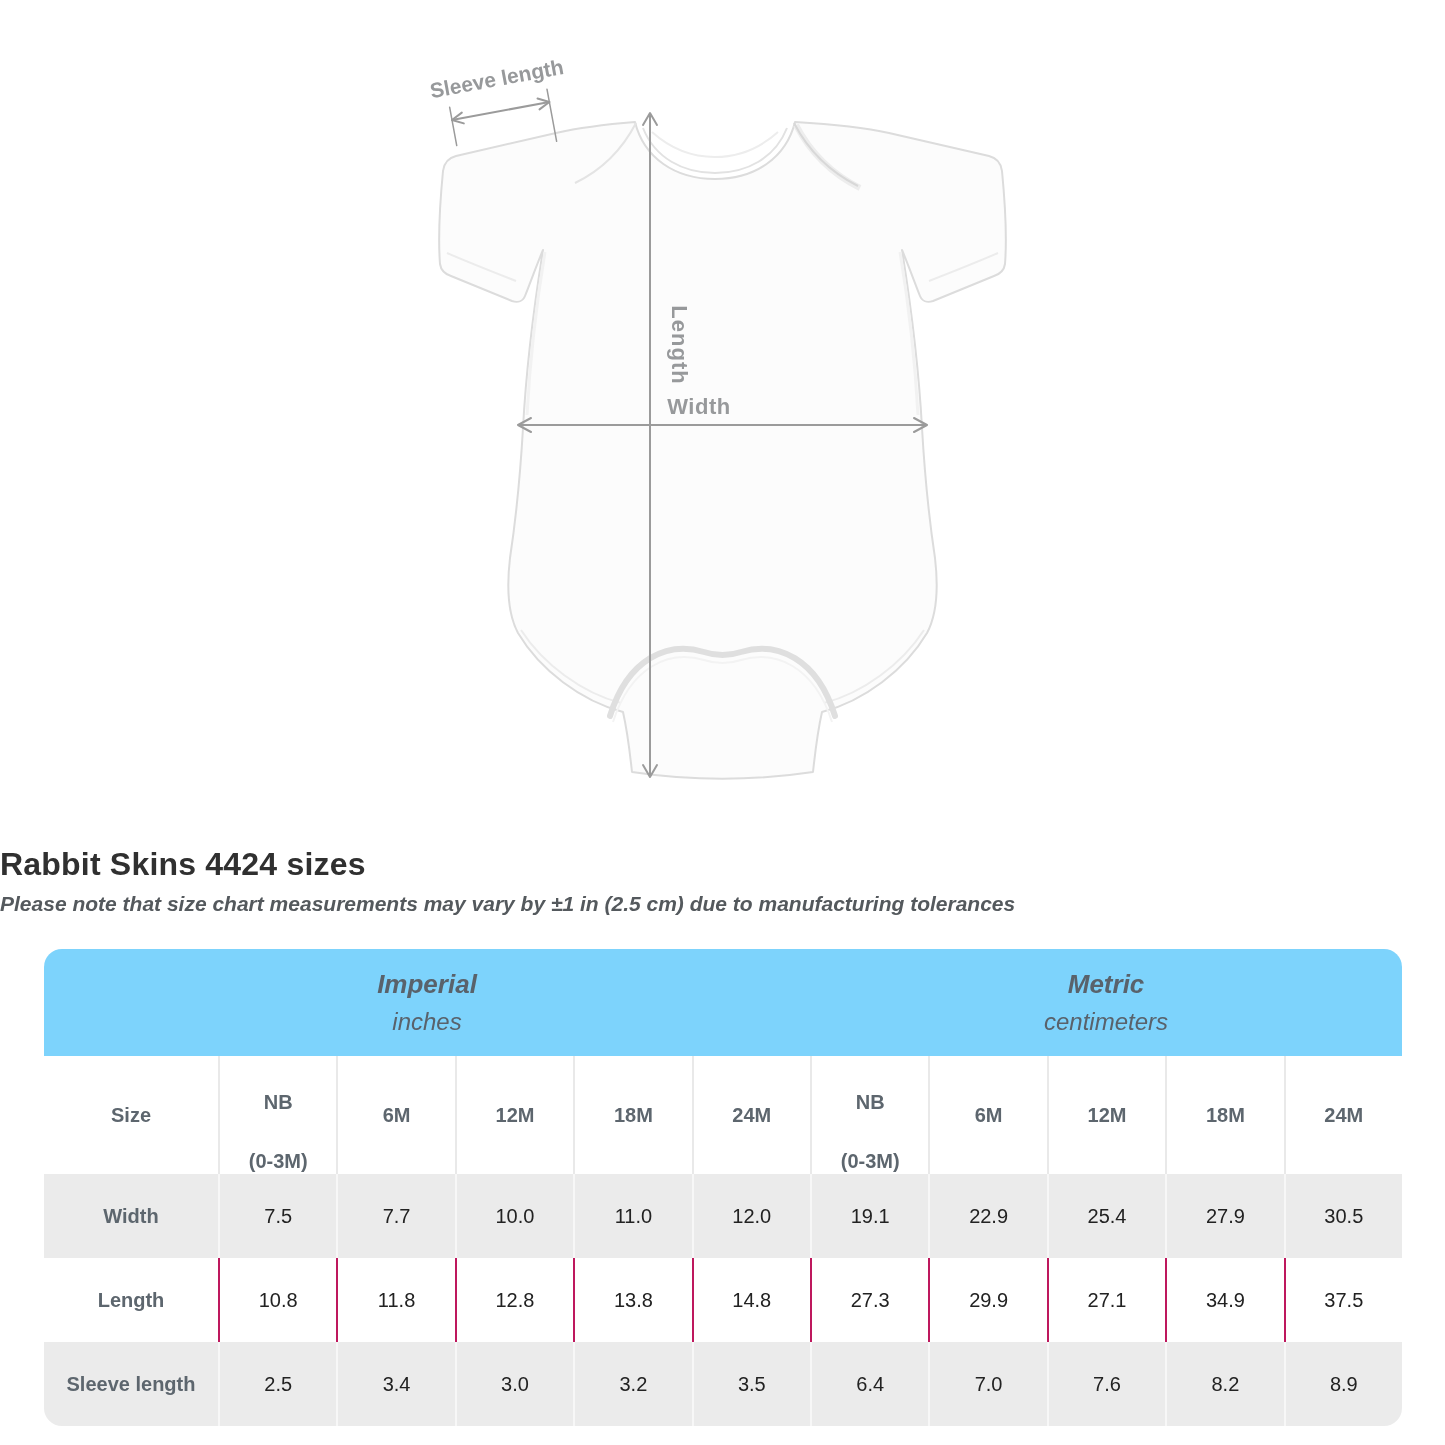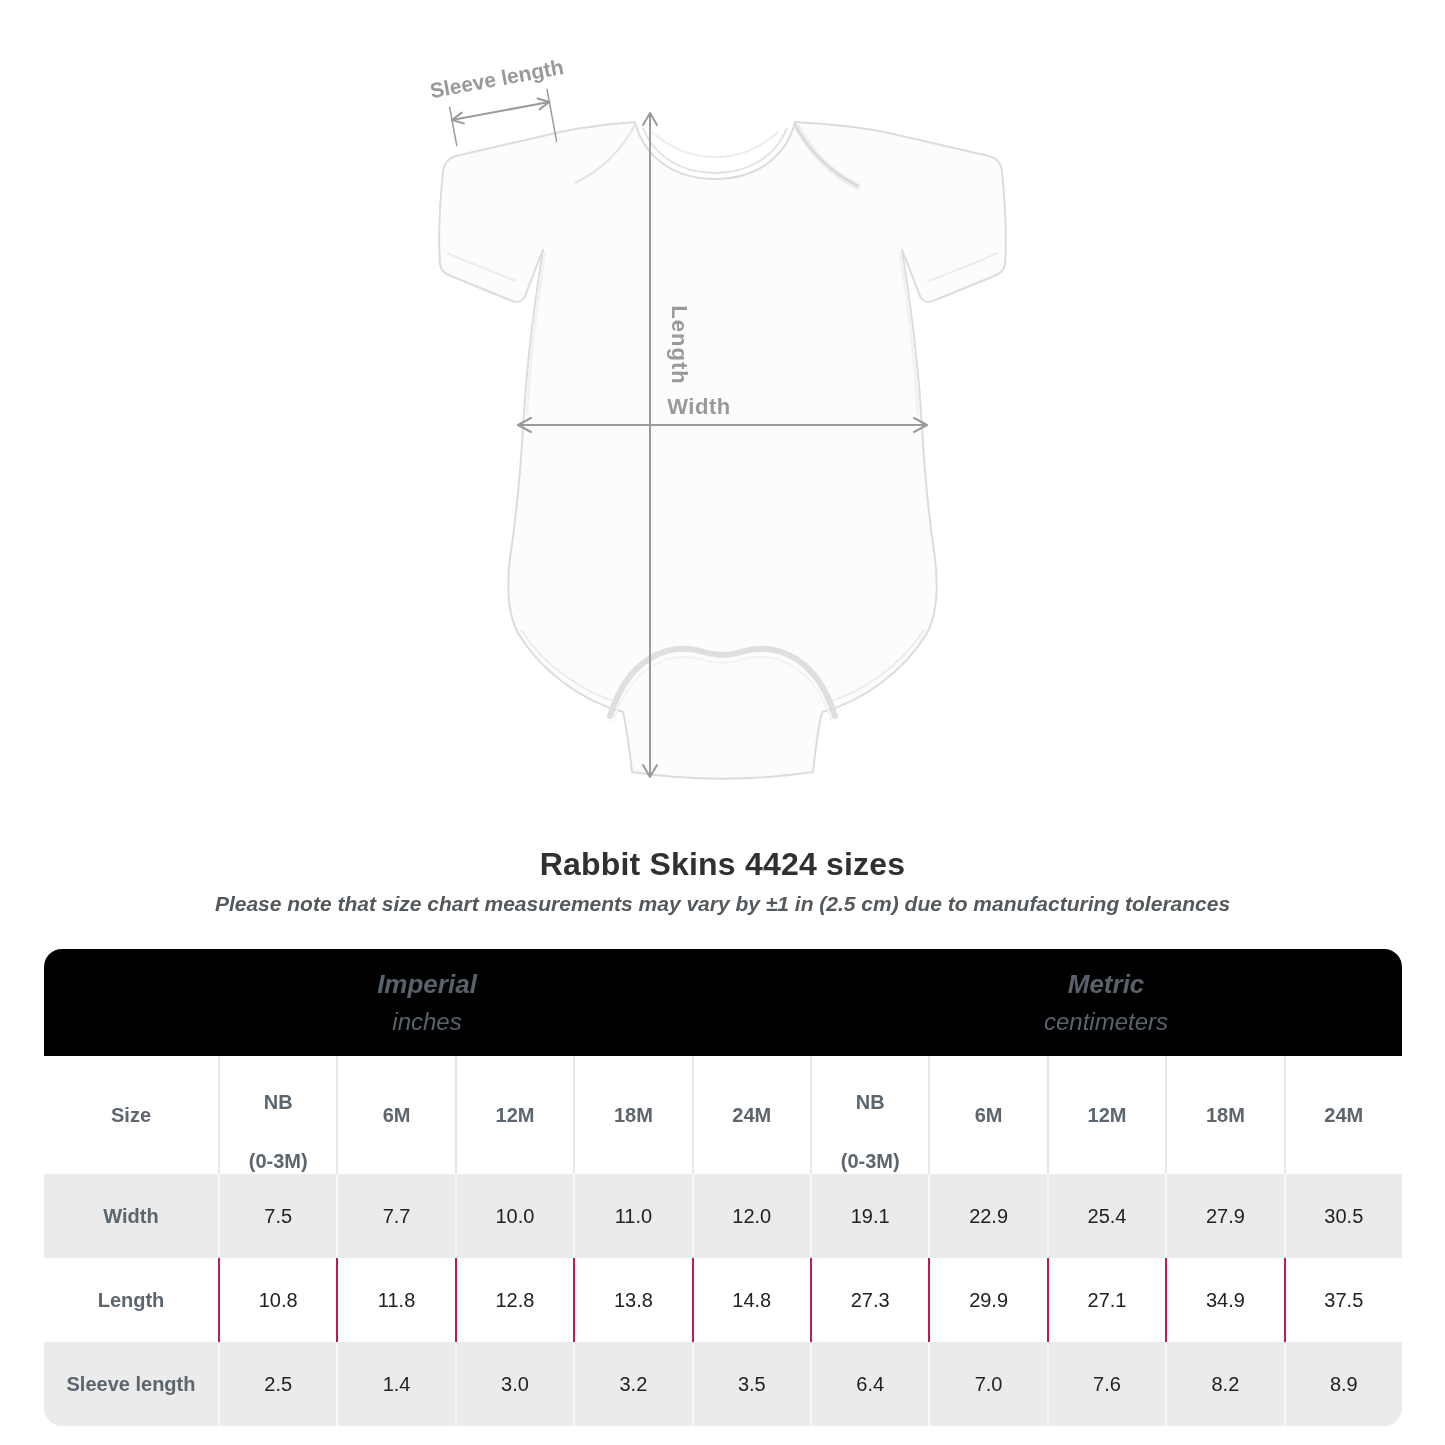--- a/index.html
+++ b/index.html
@@ -16,21 +16,21 @@
   
   .diagram { position: relative; width: 1445px; height: 832px; }
   .diagram svg { position: absolute; left: 0; top: 0; }
   .ann-text {
     fill: #97999b;
     font-family: "Liberation Sans", sans-serif;
     font-weight: bold;
   }
 
   
-  .heading { text-align: center; }
+  .heading { }
   .title {
     margin: 14px 0 0 0;
     font-size: 32px;
     font-weight: bold;
     color: #303030;
     letter-spacing: 0.2px;
   }
   .subtitle {
     margin: 9px 0 0 0;
     font-size: 21px;
@@ -52,21 +52,21 @@
     width: 1358px;
   }
   col.c-size { width: 174px; }
   col.c-data { width: 118.4px; }
   td {
     text-align: center;
     vertical-align: middle;
     font-size: 20px;
     padding: 0;
   }
-  tr.band td { height: 107px; background: #000000; }
+  tr.band td { height: 107px; background: #7dd3fc; }
   .gh-label { font-size: 26px; font-weight: bold; font-style: italic; color: #59626b; }
   .gh-unit  { font-size: 24px; font-style: italic; color: #59626b; margin-top: 8px; }
 
   tr.cols td { height: 85px; background: #ffffff; font-weight: bold; color: #5d666e; }
   tr.cols td + td { border-left: 2px solid #e9e9e9; }
   .nb div { line-height: 1.25; margin-top: 34px; }
 
   tr.data td { height: 84px; color: #222222; }
   tr.row-white td { background: #ffffff; }
   tr.row-white td + td { border-left: 2px solid #be185d; }
@@ -238,21 +238,21 @@
         <td>27.3</td>
         <td>29.9</td>
         <td>27.1</td>
         <td>34.9</td>
         <td>37.5</td>
       </tr>
 
       <tr class="data row-gray">
         <td class="rl">Sleeve length</td>
         <td>2.5</td>
-        <td>1.4</td>
+        <td>3.4</td>
         <td>3.0</td>
         <td>3.2</td>
         <td>3.5</td>
         <td>6.4</td>
         <td>7.0</td>
         <td>7.6</td>
         <td>8.2</td>
         <td>8.9</td>
       </tr>
     </tbody>

